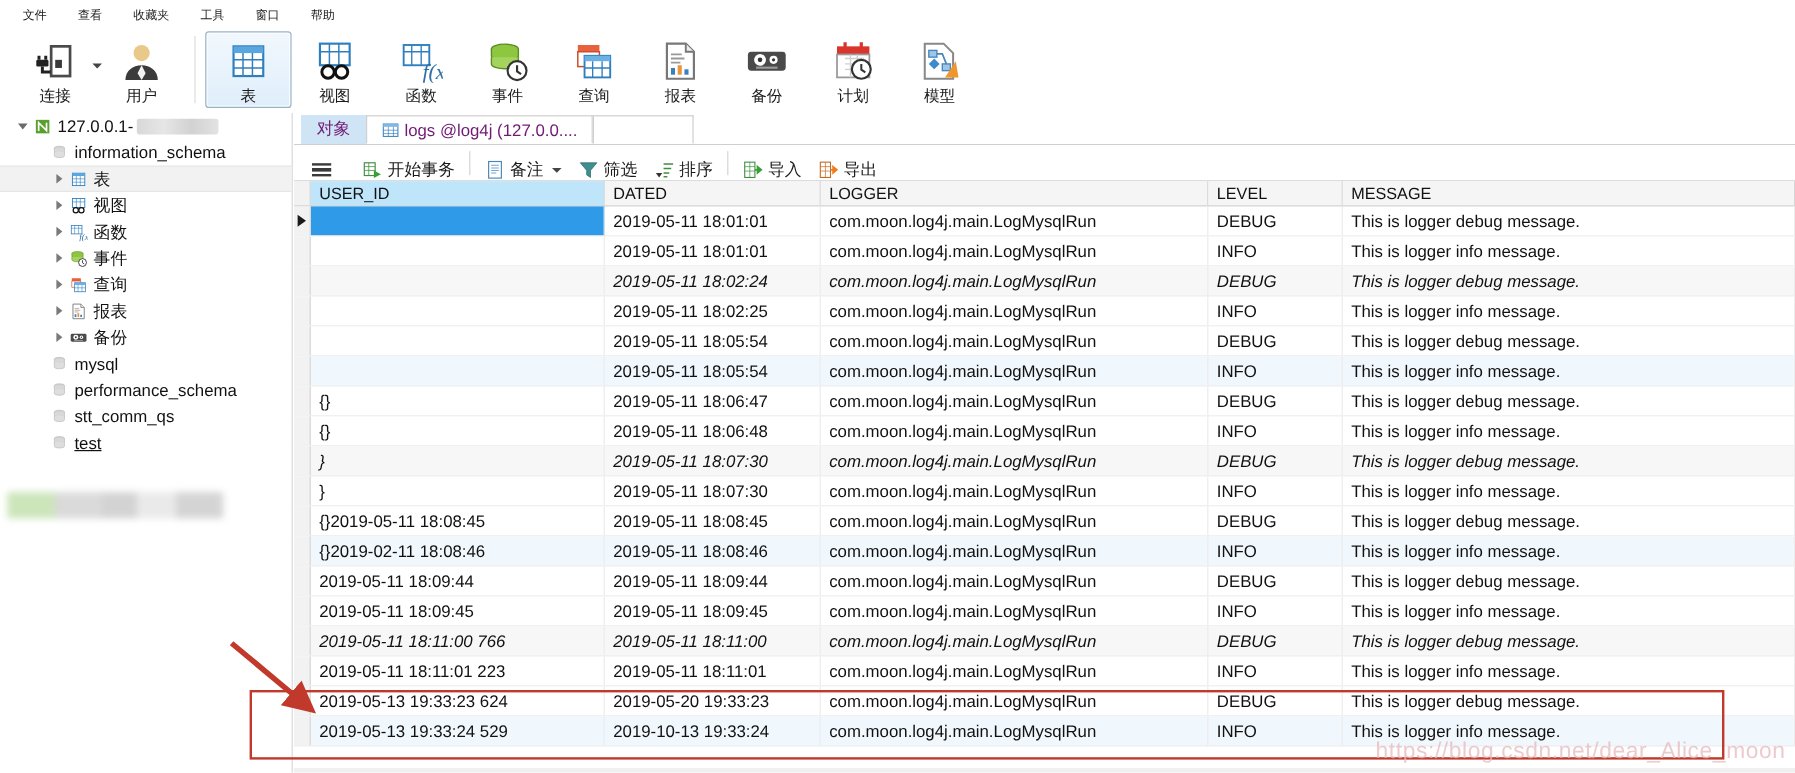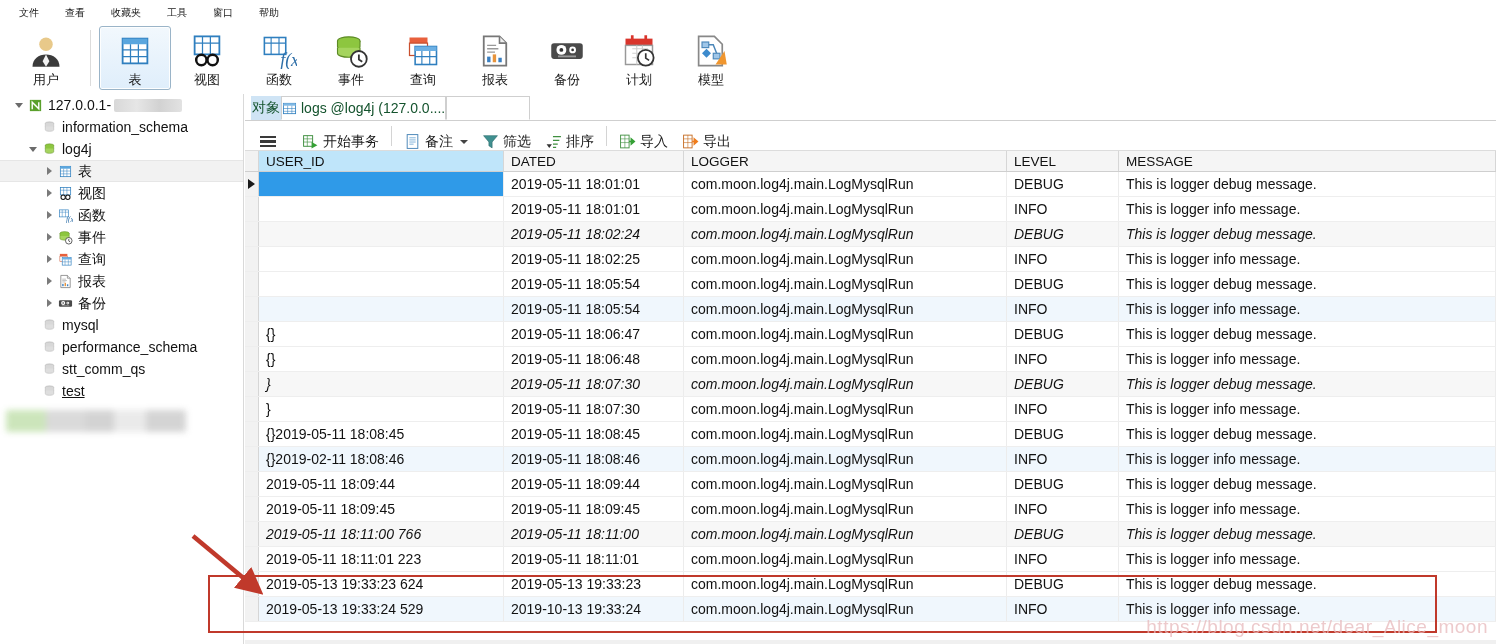--- a/index.html
+++ b/index.html
@@ -93,21 +93,21 @@
   
   .pane { position: absolute; left: 245px; top: 94px; width: 1251px; height: 550px; background: #fff; }
 
   .tabstrip {
     position: relative; height: 27px; background: #ffffff;
     display: flex; align-items: flex-end; padding-left: 6px;
     border-bottom: 1px solid #cfcfcf;
   }
   .tab {
     height: 24px; display: flex; align-items: center; gap: 4px;
-    padding: 0 0; font-size: 14px; color: #14532d;
+    padding: 0 12px; font-size: 14px; color: #701a75;
     border: 1px solid transparent; cursor: default; white-space: nowrap;
   }
   .tab.obj { background: #cfe4f5; border:1px solid #cfe4f5; }
   .tab.active { background: #ffffff; border: 1px solid #cfcfcf; border-bottom-color: #fff; }
   .tab-blank { width: 84px; height: 24px; background:#fff; border:1px solid #cfcfcf; border-bottom-color:#fff; }
 
   .gridtoolbar {
     position: relative; height: 29px; background: #ffffff;
     display: flex; align-items: center; padding-left: 8px; gap: 0px;
   }
@@ -167,20 +167,33 @@
       <div class="menu-item">收藏夹</div>
       <div class="menu-item">工具</div>
       <div class="menu-item">窗口</div>
       <div class="menu-item">帮助</div>
     </div>
 
   <div class="ribbon" id="ribbon">
       <div class="rb-btn">
         <div class="rb-ico">
           <svg width="36" height="36" viewBox="0 0 32 32">
+            <rect x="13" y="5" width="14" height="22" fill="#fff" stroke="#4a4a4a" stroke-width="2"></rect>
+            <rect x="16" y="15" width="5" height="6" fill="#3a3a3a"></rect>
+            <path d="M4 12v3M9 12v3" stroke="#222" stroke-width="2.2"></path>
+            <rect x="2" y="15" width="9" height="5" rx="1" fill="#222"></rect>
+            <path d="M6.5 20v4h6" stroke="#222" stroke-width="2.2" fill="none"></path>
+          </svg>
+        </div>
+        <div class="rb-lbl">连接</div>
+        <div class="rb-caret"></div>
+      </div>
+      <div class="rb-btn">
+        <div class="rb-ico">
+          <svg width="36" height="36" viewBox="0 0 32 32">
             <circle cx="16" cy="10" r="6" fill="#e8c98a"></circle>
             <path d="M4 30c0-7 5.5-11 12-11s12 4 12 11z" fill="#3b3b3b"></path>
             <path d="M16 19l-3 6 3 5 3-5z" fill="#f2f2f2"></path>
           </svg>
         </div>
         <div class="rb-lbl">用户</div>
       </div>
       <div class="rb-sep"></div>
       <div class="rb-btn active">
         <div class="rb-ico">
@@ -309,33 +322,20 @@
         <div class="tree-row" style="padding-left: 26px;">
           <span class="tw"></span>
           <span class="tree-ico">
             <svg width="15" height="15" viewBox="0 0 32 32">
               <ellipse cx="16" cy="7" rx="9" ry="3.2" fill="#d2d2d2" stroke="#b0b0b0"></ellipse>
               <path d="M7 7v7c0 1.8 4 3.2 9 3.2s9-1.4 9-3.2V7" fill="#d8d8d8" stroke="#b0b0b0"></path>
               <path d="M7 14v7c0 1.8 4 3.2 9 3.2s9-1.4 9-3.2v-7" fill="#dedede" stroke="#b0b0b0"></path>
             </svg>
           </span>
           <span class="tree-lbl">information_schema</span>
-        </div>
-        <div class="tree-row" style="padding-left: 26px;">
-          <span class="tw">
-            <span class="tw-open"></span>
-          </span>
-          <span class="tree-ico">
-            <svg width="15" height="15" viewBox="0 0 32 32">
-              <ellipse cx="16" cy="7" rx="9" ry="3.2" fill="#8dc63f" stroke="#5c8a25"></ellipse>
-              <path d="M7 7v7c0 1.8 4 3.2 9 3.2s9-1.4 9-3.2V7" fill="#8dc63f" stroke="#5c8a25"></path>
-              <path d="M7 14v7c0 1.8 4 3.2 9 3.2s9-1.4 9-3.2v-7" fill="#a5d45e" stroke="#5c8a25"></path>
-            </svg>
-          </span>
-          <span class="tree-lbl">log4j</span>
         </div>
         <div class="tree-row selected" style="padding-left: 42px;">
           <span class="tw">
             <span class="tw-closed"></span>
           </span>
           <span class="tree-ico">
             <svg width="15" height="15" viewBox="0 0 32 32">
               <rect x="5" y="5" width="22" height="22" fill="#fff" stroke="#2f7fbf" stroke-width="1.6"></rect>
               <rect x="5" y="5" width="22" height="5" fill="#5aa6de"></rect>
               <path d="M5 15h22M5 21h22M12 10v17M19 10v17" stroke="#2f7fbf" stroke-width="1.1"></path>
@@ -704,21 +704,21 @@
             <div class="gutter"></div>
             <div class="gcell" style="width: 245px; flex: 0 0 245px;">2019-05-11 18:11:01 223</div>
             <div class="gcell" style="width: 180px; flex: 0 0 180px;">2019-05-11 18:11:01</div>
             <div class="gcell" style="width: 323px; flex: 0 0 323px;">com.moon.log4j.main.LogMysqlRun</div>
             <div class="gcell" style="width: 112px; flex: 0 0 112px;">INFO</div>
             <div class="gcell" style="width: 377px; flex: 0 0 377px;">This is logger info message.</div>
           </div>
           <div class="grow">
             <div class="gutter"></div>
             <div class="gcell" style="width: 245px; flex: 0 0 245px;">2019-05-13 19:33:23 624</div>
-            <div class="gcell" style="width: 180px; flex: 0 0 180px;">2019-05-13 19:33:23</div>
+            <div class="gcell" style="width: 180px; flex: 0 0 180px;">2019-05-20 19:33:23</div>
             <div class="gcell" style="width: 323px; flex: 0 0 323px;">com.moon.log4j.main.LogMysqlRun</div>
             <div class="gcell" style="width: 112px; flex: 0 0 112px;">DEBUG</div>
             <div class="gcell" style="width: 377px; flex: 0 0 377px;">This is logger debug message.</div>
           </div>
           <div class="grow r-blue">
             <div class="gutter"></div>
             <div class="gcell" style="width: 245px; flex: 0 0 245px;">2019-05-13 19:33:24 529</div>
             <div class="gcell" style="width: 180px; flex: 0 0 180px;">2019-10-13 19:33:24</div>
             <div class="gcell" style="width: 323px; flex: 0 0 323px;">com.moon.log4j.main.LogMysqlRun</div>
             <div class="gcell" style="width: 112px; flex: 0 0 112px;">INFO</div>

